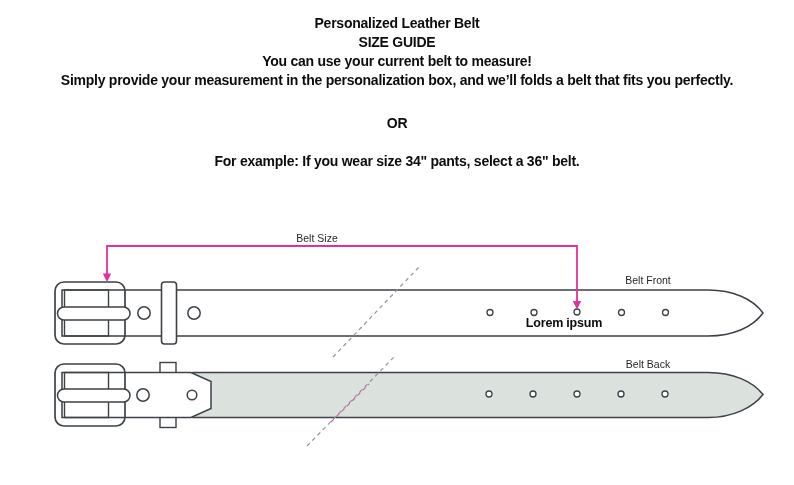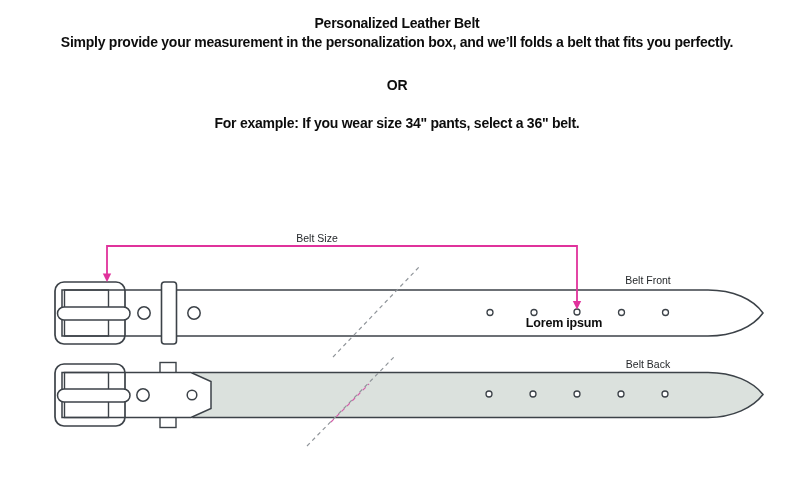--- a/index.html
+++ b/index.html
@@ -38,20 +38,22 @@
     fill: #26292c;
   }
   svg text.small-label { font-size: 10.5px; }
   svg text.caption-bold { font-size: 12.5px; font-weight: bold; fill: #0d0d0d; letter-spacing: -0.2px; }
 </style>
 </head>
 <body>
 
 <div class="header">
   <div class="h-line">Personalized Leather Belt</div>
+  <div class="h-line">SIZE GUIDE</div>
+  <div class="h-line">You can use your current belt to measure!</div>
   <div class="h-line">Simply provide your measurement in the personalization box, and we’ll folds a belt that fits you perfectly.</div>
   <div class="h-line or-line">OR</div>
   <div class="h-line">For example: If you wear size 34" pants, select a 36" belt.</div>
 </div>
 
 <svg class="diagram-svg" width="794" height="485" viewBox="0 0 794 485">
 
   <g>
 
     <path d="M 62 290 H 708 C 733 290 753 299 763 313 C 753 327 733 336 708 336 H 62 Z" fill="#ffffff" stroke="#3c4248" stroke-width="1.5"></path>

